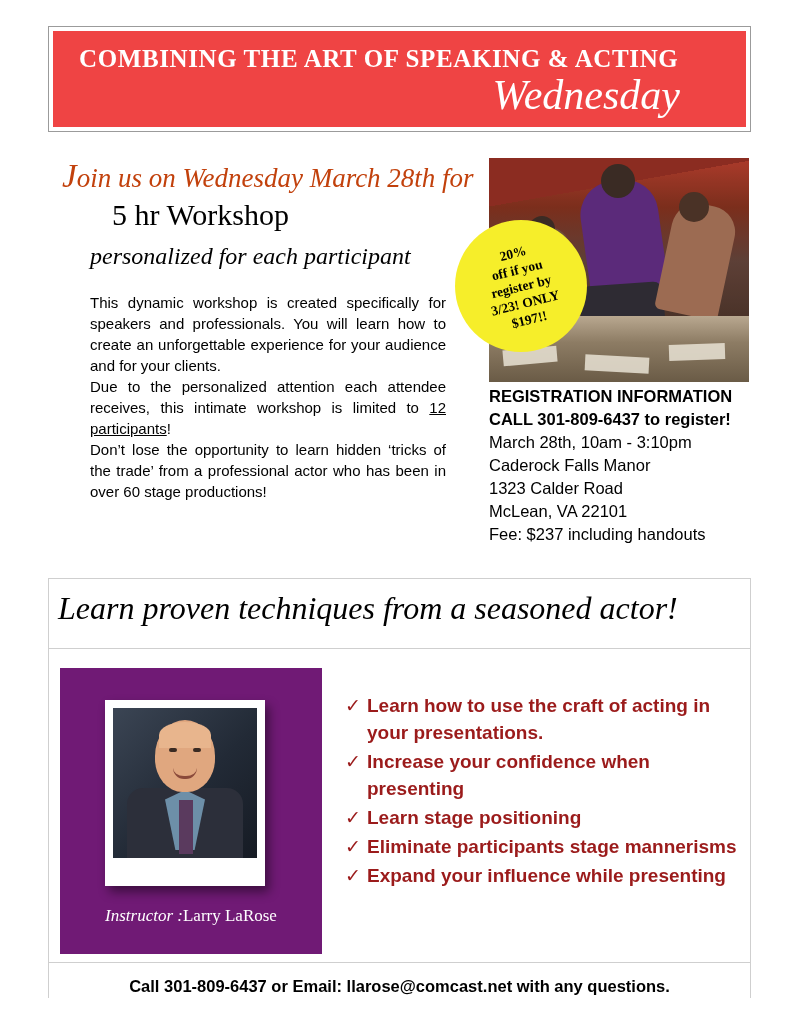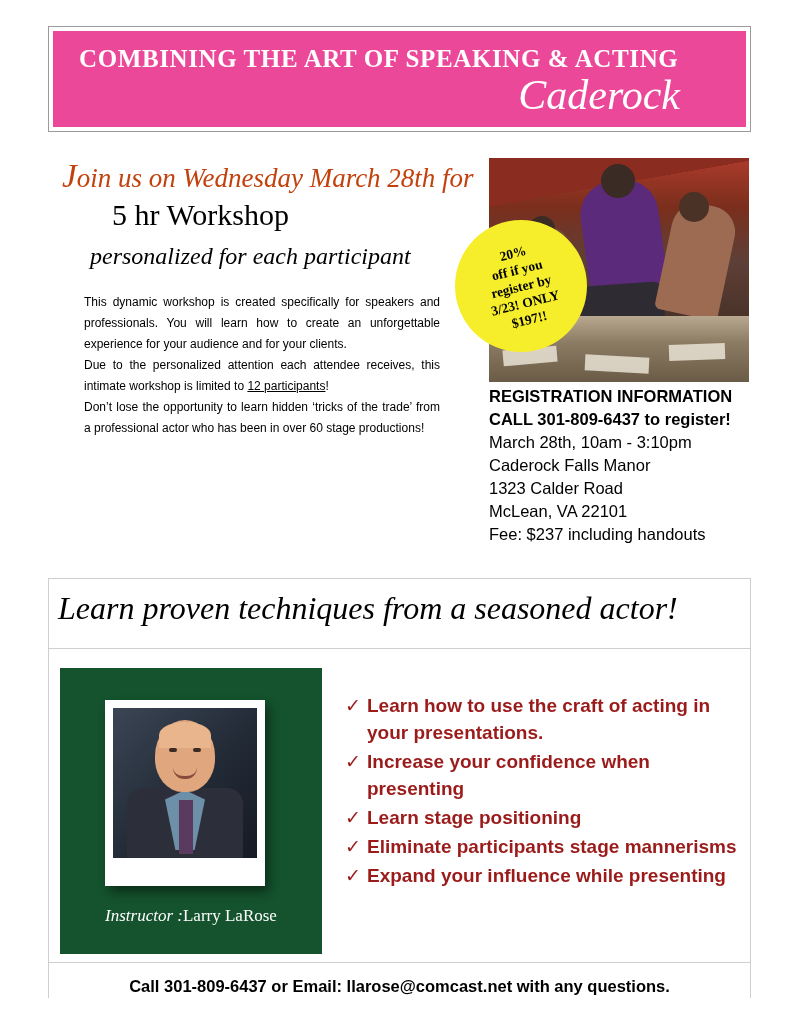--- a/index.html
+++ b/index.html
@@ -29,21 +29,21 @@
     width: 703px;
     height: 106px;
     background: #ffffff;
     border: 1px solid #9b9b9b;
     box-sizing: border-box;
     padding: 4px;
   }
   .banner-inner {
     width: 100%;
     height: 100%;
-    background: #ec4899;
+    background: #ef4444;
     box-sizing: border-box;
     position: relative;
   }
   .banner-title {
     position: absolute;
     left: 26px;
     top: 14px;
     color: #ffffff;
     font-family: "Liberation Serif", serif;
     font-size: 25px;
@@ -85,25 +85,25 @@
     position: absolute;
     left: 90px;
     top: 243px;
     font-family: "Liberation Serif", serif;
     font-style: italic;
     font-size: 24px;
     color: #000000;
   }
   .body-text {
     position: absolute;
-    left: 84px;
+    left: 90px;
     top: 292px;
     width: 356px;
     font-family: "Liberation Sans", sans-serif;
-    font-size: 12px;
+    font-size: 15px;
     line-height: 21px;
     color: #000000;
     text-align: justify;
   }
   .body-text p {
     margin: 0 0 0 0;
   }
   .body-text .u {
     text-decoration: underline;
   }
@@ -257,21 +257,21 @@
     font-size: 32px;
     color: #000000;
   }
   
   .instr-card {
     position: absolute;
     left: 60px;
     top: 668px;
     width: 262px;
     height: 286px;
-    background: #14532d;
+    background: #701a75;
   }
   .instr-photo-frame {
     position: absolute;
     left: 45px;
     top: 32px;
     width: 160px;
     height: 186px;
     background: #ffffff;
     padding: 8px 8px 22px 8px;
     box-sizing: border-box;
@@ -381,21 +381,21 @@
   }
 </style>
 </head>
 <body>
 
 <div class="page">
 
   <div class="banner-outer">
     <div class="banner-inner">
       <div class="banner-title">COMBINING THE ART OF SPEAKING &amp; ACTING</div>
-      <div class="banner-script">Caderock</div>
+      <div class="banner-script">Wednesday</div>
     </div>
   </div>
 
   <div class="join-line">
     <span class="cap">J</span><span>oin us on Wednesday March 28th for</span>
   </div>
   <div class="hr-workshop">5 hr Workshop</div>
   <div class="personalized">personalized for each participant</div>
 
   <div class="body-text">

